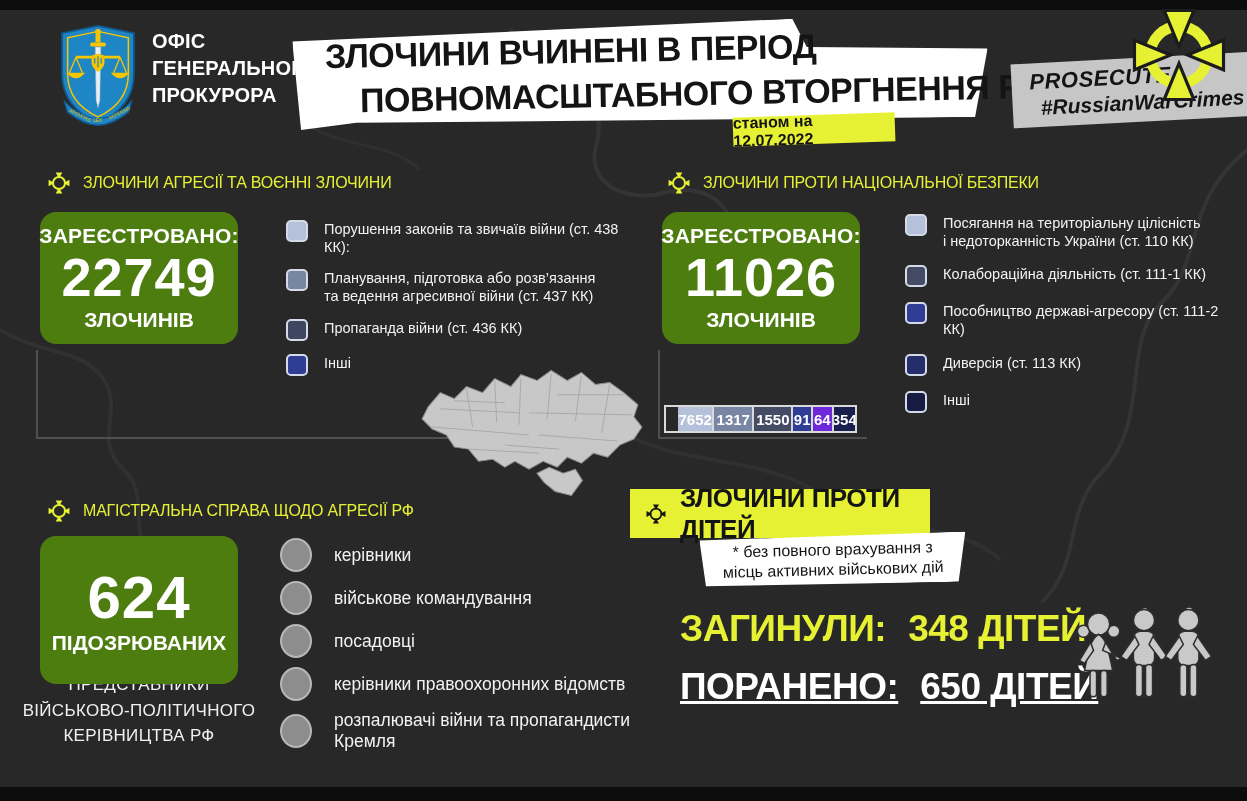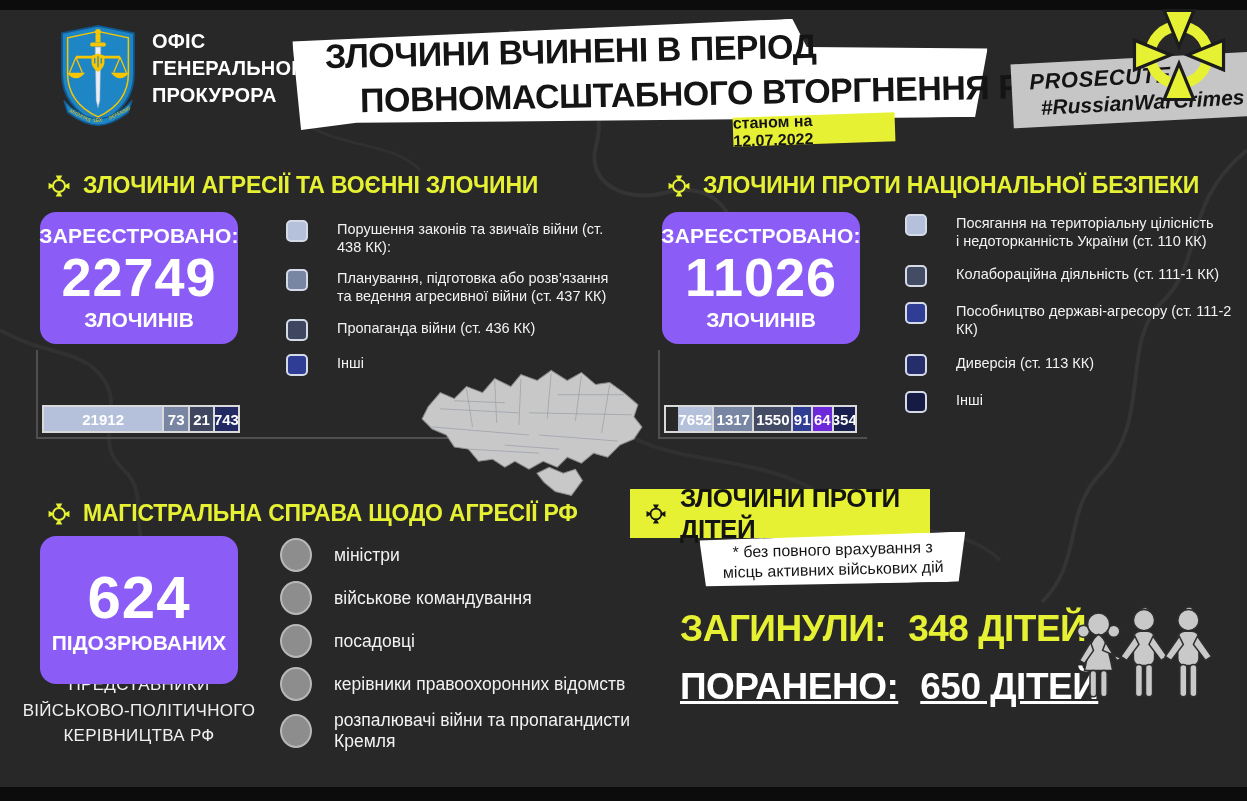--- a/index.html
+++ b/index.html
@@ -33,45 +33,45 @@
     left:1012px;top:58px;width:245px;height:64px;background:#c6c6c6;
     transform:rotate(-3deg);color:#141414;font-weight:700;font-style:italic;
     padding:6px 0 0 18px;box-sizing:border-box;line-height:1.2;
   }
   #campaign-banner .l1{font-size:22px;letter-spacing:.5px;}
   #campaign-banner .l2{font-size:21px;margin-left:10px;}
   #prosecute-icon{left:1126px;top:2px;width:106px;height:106px;z-index:3;}
 
   
   .sec-header{display:flex;align-items:center;gap:13px;color:#e7f133;z-index:2;}
-  .sec-header .txt{font-size:23px;font-weight:700;letter-spacing:-.2px;}
+  .sec-header .txt{font-size:16px;font-weight:400;letter-spacing:-.2px;}
   .sec-header svg{width:22px;height:22px;flex:0 0 auto;}
   #hdr-war{left:48px;top:172px;}
   #hdr-nat{left:668px;top:172px;}
   #hdr-case{left:48px;top:500px;}
 
   
   .stat-box{
-    background:#8b5cf6;border-radius:16px;text-align:center;
+    background:#4d7c0f;border-radius:16px;text-align:center;
     display:flex;flex-direction:column;align-items:center;justify-content:center;z-index:2;
   }
   .stat-box .lbl{font-size:21px;font-weight:700;letter-spacing:.2px;}
   .stat-box .num{font-size:54px;font-weight:700;line-height:1.1;letter-spacing:1px;}
   .stat-box .unit{font-size:21px;font-weight:700;}
   #box-war{left:40px;top:212px;width:198px;height:132px;}
   #box-nat{left:662px;top:212px;width:198px;height:132px;}
   #box-case{left:40px;top:536px;width:198px;height:148px;}
   #box-case .num{font-size:60px;}
   #box-case .unit{font-size:21px;}
 
   
   .legend{display:flex;flex-direction:column;gap:13px;z-index:2;}
   #legend-war{left:286px;top:220px;width:345px;}
   #legend-nat{left:905px;top:214px;width:330px;gap:15px;}
-  .legend-item{display:flex;align-items:flex-start;gap:29px;}
+  .legend-item{display:flex;align-items:flex-start;gap:16px;}
   .legend-swatch{width:18px;height:18px;border-radius:5px;border:2px solid #d4dae8;flex:0 0 auto;margin-top:0;}
   .legend-label{font-size:14.5px;line-height:1.25;white-space:pre-line;color:#f2f2f2;}
 
   
   .axis{border-left:2px solid #4f4f4f;border-bottom:2px solid #4f4f4f;z-index:1;}
   #axis-war{left:36px;top:350px;width:596px;height:87px;}
   #axis-nat{left:658px;top:350px;width:207px;height:87px;}
   .stackbar{
     position:absolute;display:flex;height:28px;border:2px solid #d9d9d9;box-sizing:border-box;
   }
@@ -203,26 +203,20 @@
       <div class="legend-item">
         <span class="legend-swatch" style="background: rgb(62, 71, 95);"></span>
         <span class="legend-label">Пропаганда війни (ст. 436 КК)</span>
       </div>
       <div class="legend-item">
         <span class="legend-swatch" style="background: rgb(47, 61, 148);"></span>
         <span class="legend-label">Інші</span>
       </div>
     </div>
   <div id="axis-war" class="abs axis"></div>
-  <div id="bar-war" class="stackbar">
-      <div class="seg" style="width: 62%; background: rgb(181, 193, 218);">21912</div>
-      <div class="seg" style="width: 13.3%; background: rgb(120, 134, 164);">73</div>
-      <div class="seg" style="width: 12.8%; background: rgb(62, 71, 95);">21</div>
-      <div class="seg" style="width: 11.9%; background: rgb(34, 42, 100);">743</div>
-    </div>
 
   <div id="hdr-nat" class="abs sec-header">
     <svg>
         <use href="#sym-crosshair"></use>
       </svg>
     <span class="txt">ЗЛОЧИНИ ПРОТИ НАЦІОНАЛЬНОЇ БЕЗПЕКИ</span>
   </div>
   <div id="box-nat" class="abs stat-box">
     <div class="lbl">ЗАРЕЄСТРОВАНО:</div>
     <div class="num">11026</div>
@@ -280,21 +274,21 @@
   <div id="box-case" class="abs stat-box">
     <div class="num">624</div>
     <div class="unit">ПІДОЗРЮВАНИХ</div>
   </div>
   <div id="case-subtitle" class="abs">ПРЕДСТАВНИКИ
 ВІЙСЬКОВО-ПОЛІТИЧНОГО
 КЕРІВНИЦТВА РФ</div>
   <div id="case-list" class="abs">
       <div class="case-item">
         <span class="case-dot"></span>
-        <span class="case-label">міністри</span>
+        <span class="case-label">керівники</span>
       </div>
       <div class="case-item">
         <span class="case-dot"></span>
         <span class="case-label">військове командування</span>
       </div>
       <div class="case-item">
         <span class="case-dot"></span>
         <span class="case-label">посадовці</span>
       </div>
       <div class="case-item">

